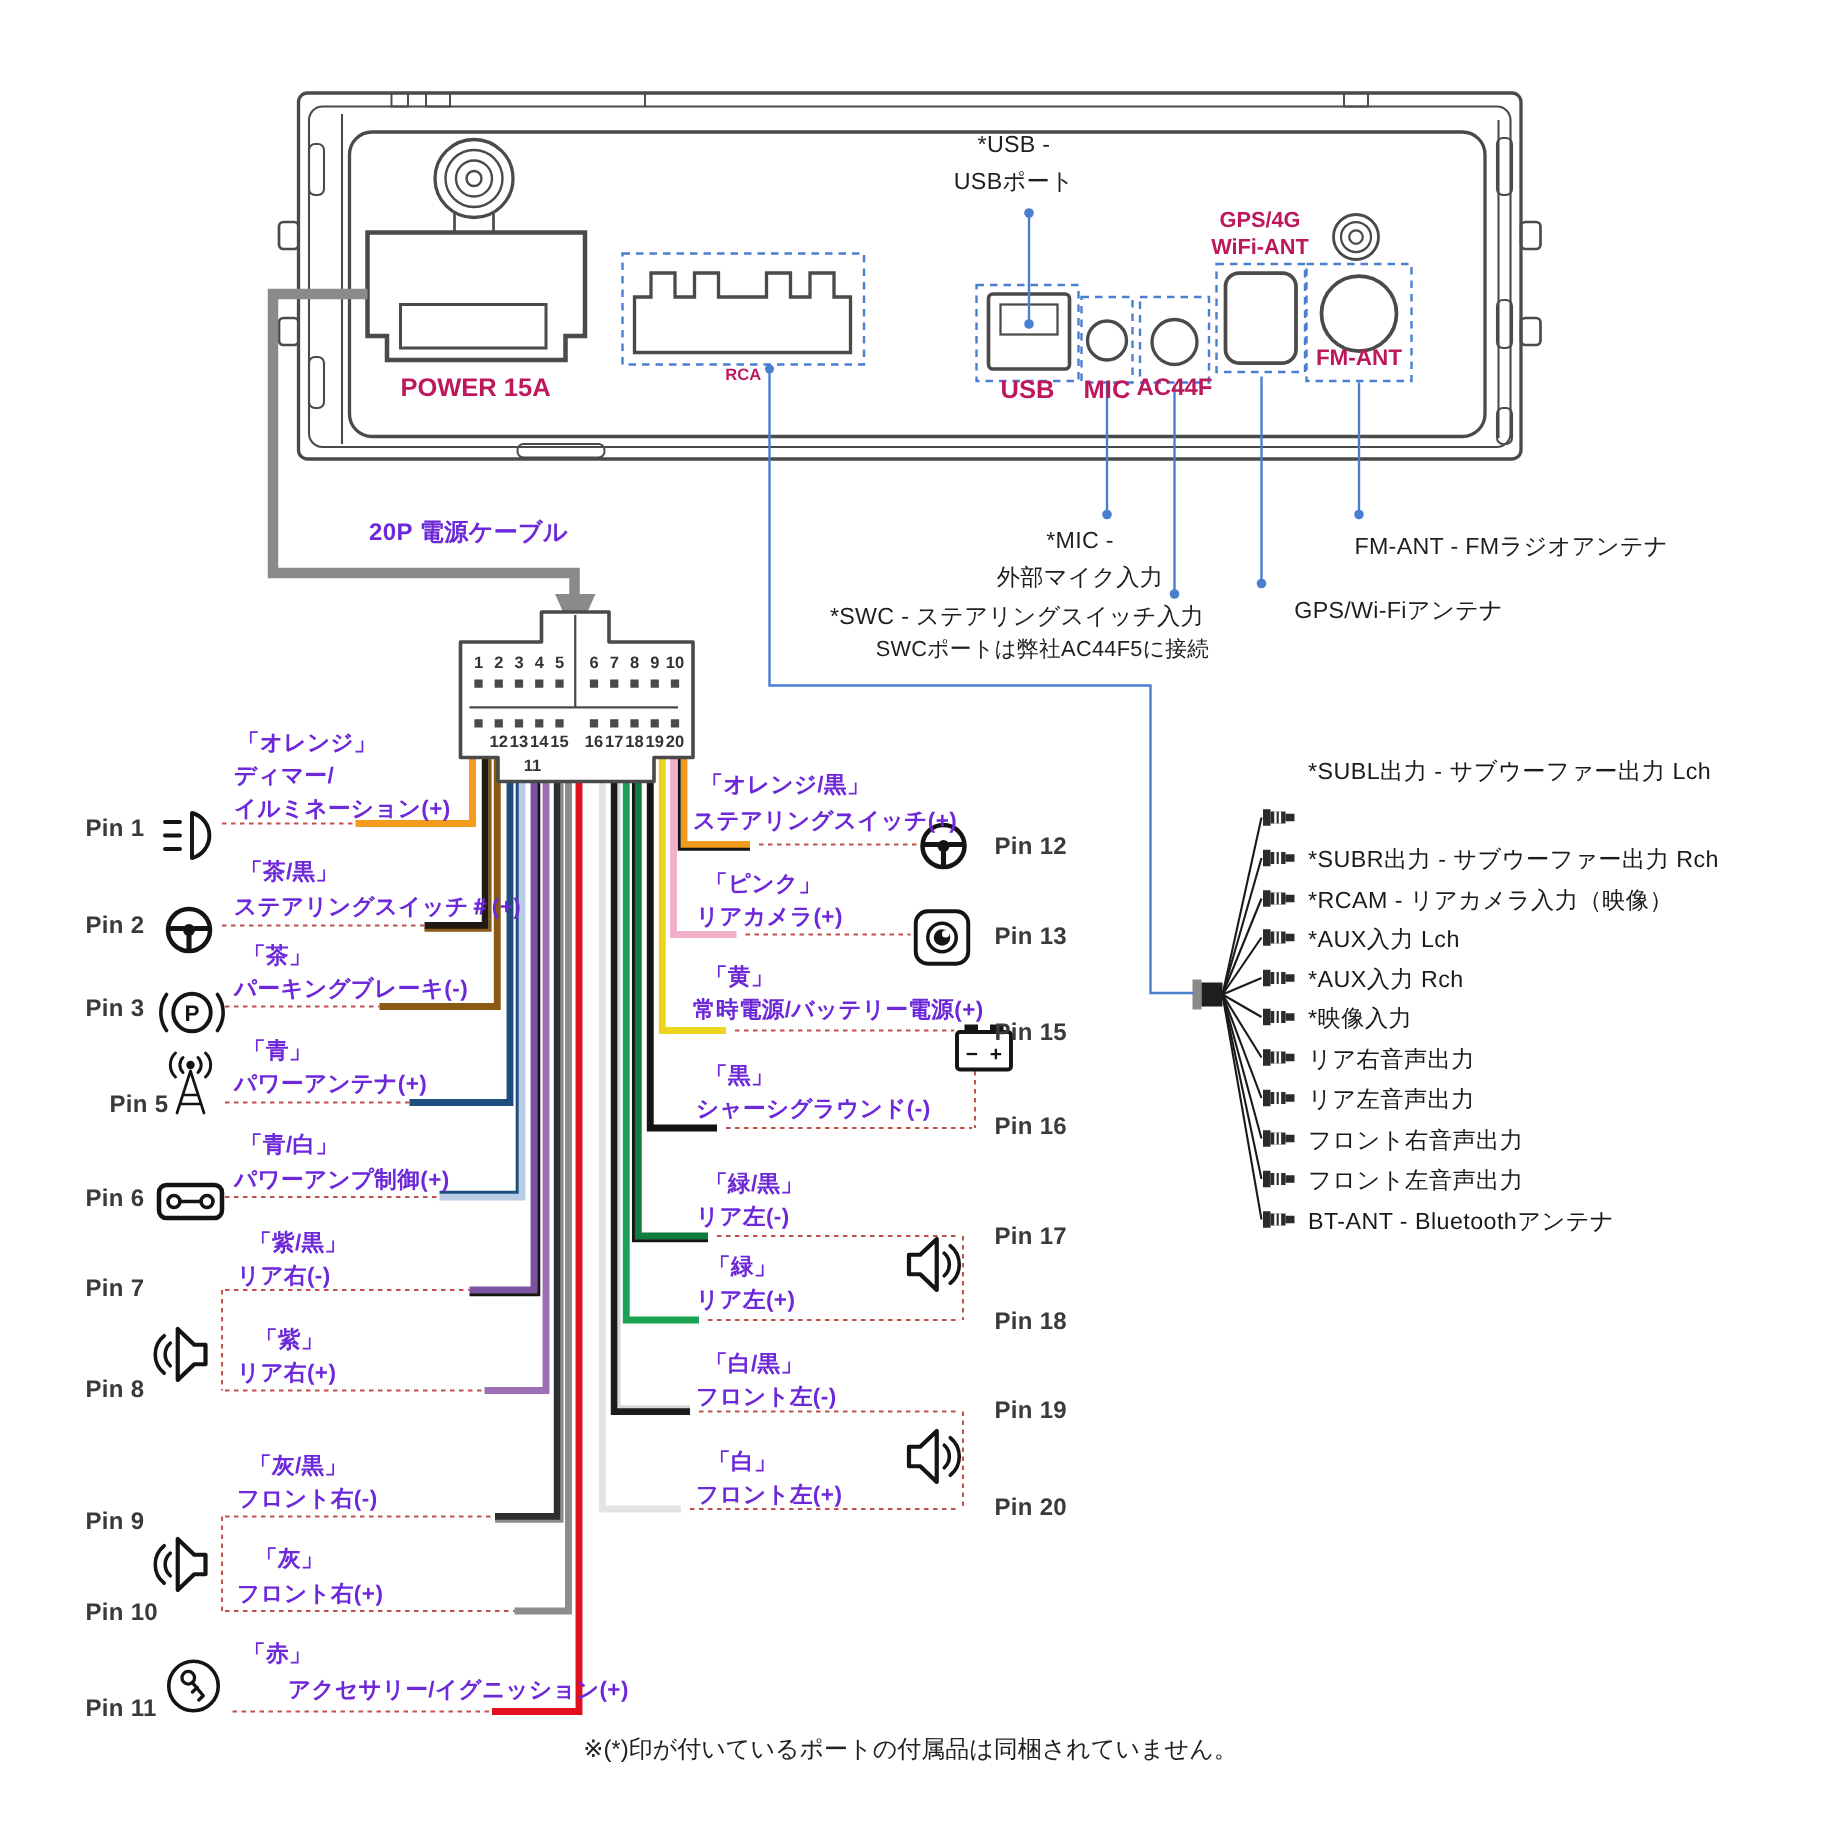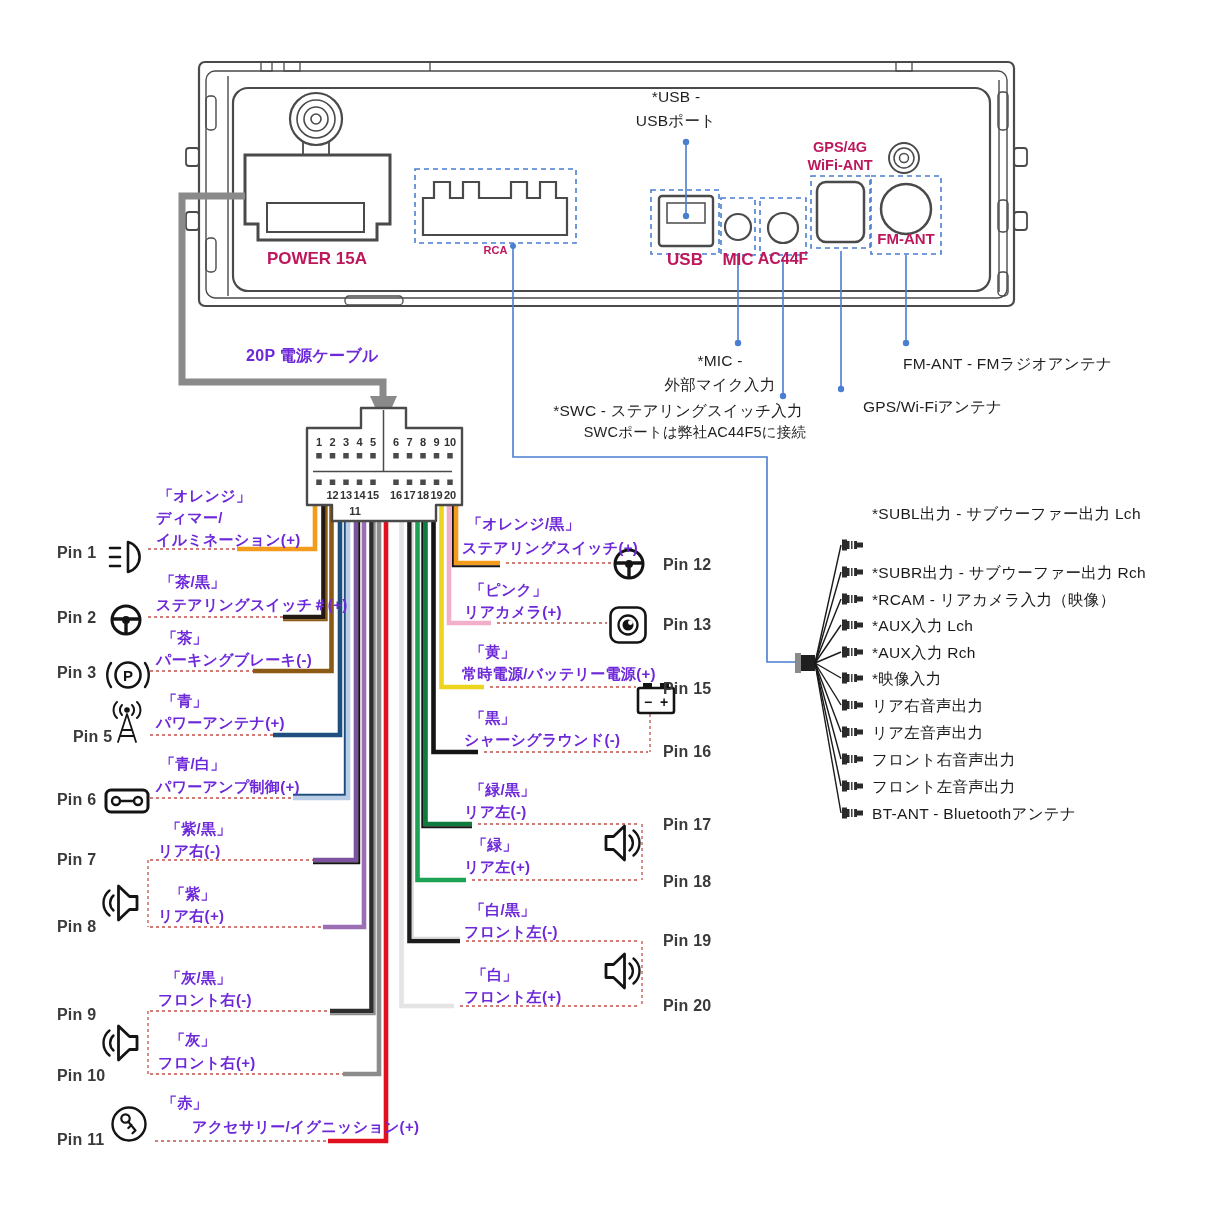--- a/index.html
+++ b/index.html
@@ -367,20 +367,21 @@
 <div class="abs ann" style="left:606px;top:88px;width:140px">*USB -</div>
 <div class="abs ann" style="left:606px;top:111px;width:140px">USBポート</div>
 <div class="abs ann" style="left:648px;top:352px;width:144px">*MIC -</div>
 <div class="abs ann" style="left:648px;top:375px;width:144px">外部マイク入力</div>
 <div class="abs ann" style="left:548px;top:401px;width:260px">*SWC - ステアリングスイッチ入力</div>
 <div class="abs ann" style="left:570px;top:423px;width:250px;font-size:14.5px">SWCポートは弊社AC44F5に接続</div>
 <div class="abs ann" style="left:845px;top:397px;width:175px">GPS/Wi-Fiアンテナ</div>
 <div class="abs ann" style="left:895px;top:354px;width:225px">FM-ANT - FMラジオアンテナ</div>
 <div class="abs t" style="left:246px;top:346px;font-size:16px">20P 電源ケーブル</div>
 
+<div class="abs note" style="left:0;top:1156px">※(*)印が付いているポートの付属品は同梱されていません。</div>
 
 <div id="dyn-labels" class="abs" style="left:0;top:0;width:1214px;height:1214px;pointer-events:none">
       <div class="abs num" style="left: 310px; top: 436px; width: 18px;">1</div>
       <div class="abs num" style="left: 310px; top: 505px; width: 18px; padding-left: 36px;">11</div>
       <div class="abs num" style="left: 323.5px; top: 436px; width: 18px;">2</div>
       <div class="abs num" style="left: 323.5px; top: 489px; width: 18px;">12</div>
       <div class="abs num" style="left: 337px; top: 436px; width: 18px;">3</div>
       <div class="abs num" style="left: 337px; top: 489px; width: 18px;">13</div>
       <div class="abs num" style="left: 350.5px; top: 436px; width: 18px;">4</div>
       <div class="abs num" style="left: 350.5px; top: 489px; width: 18px;">14</div>

